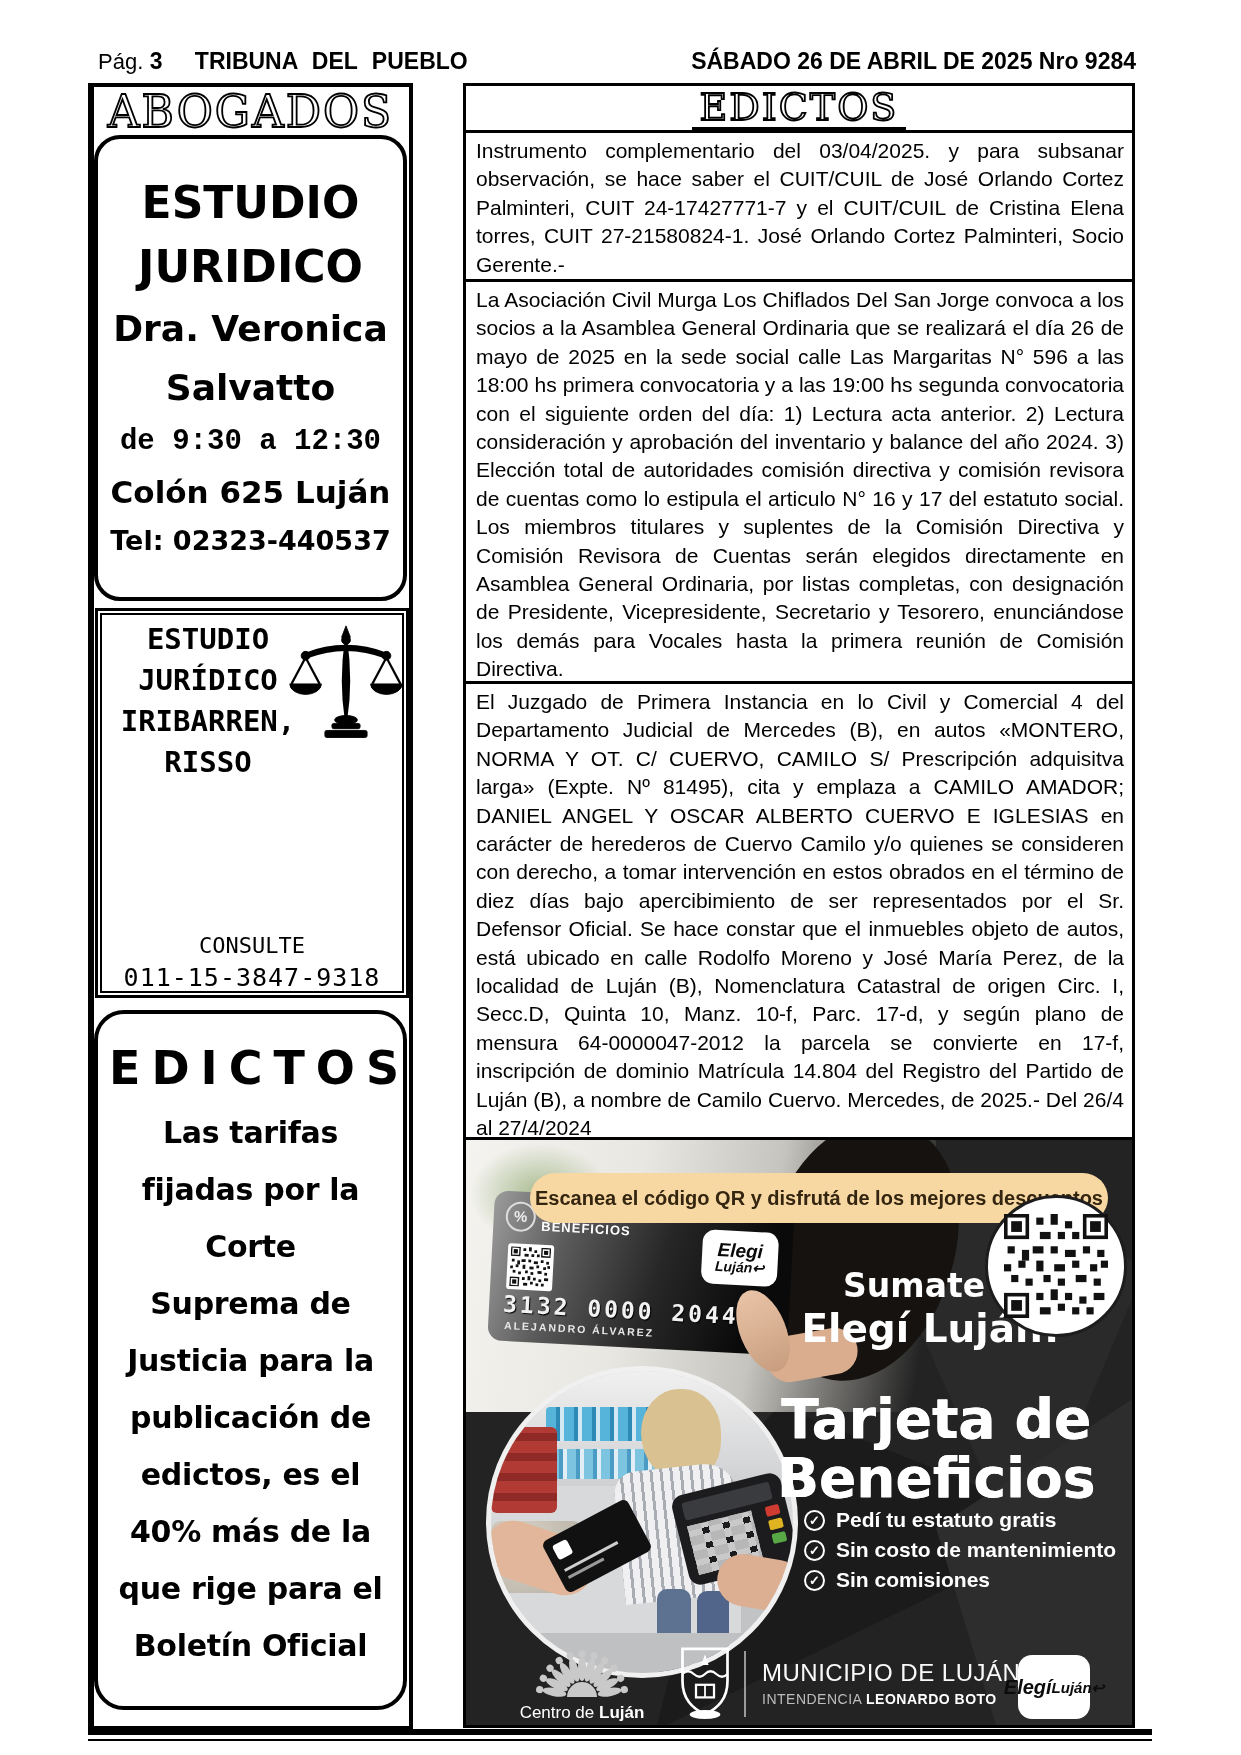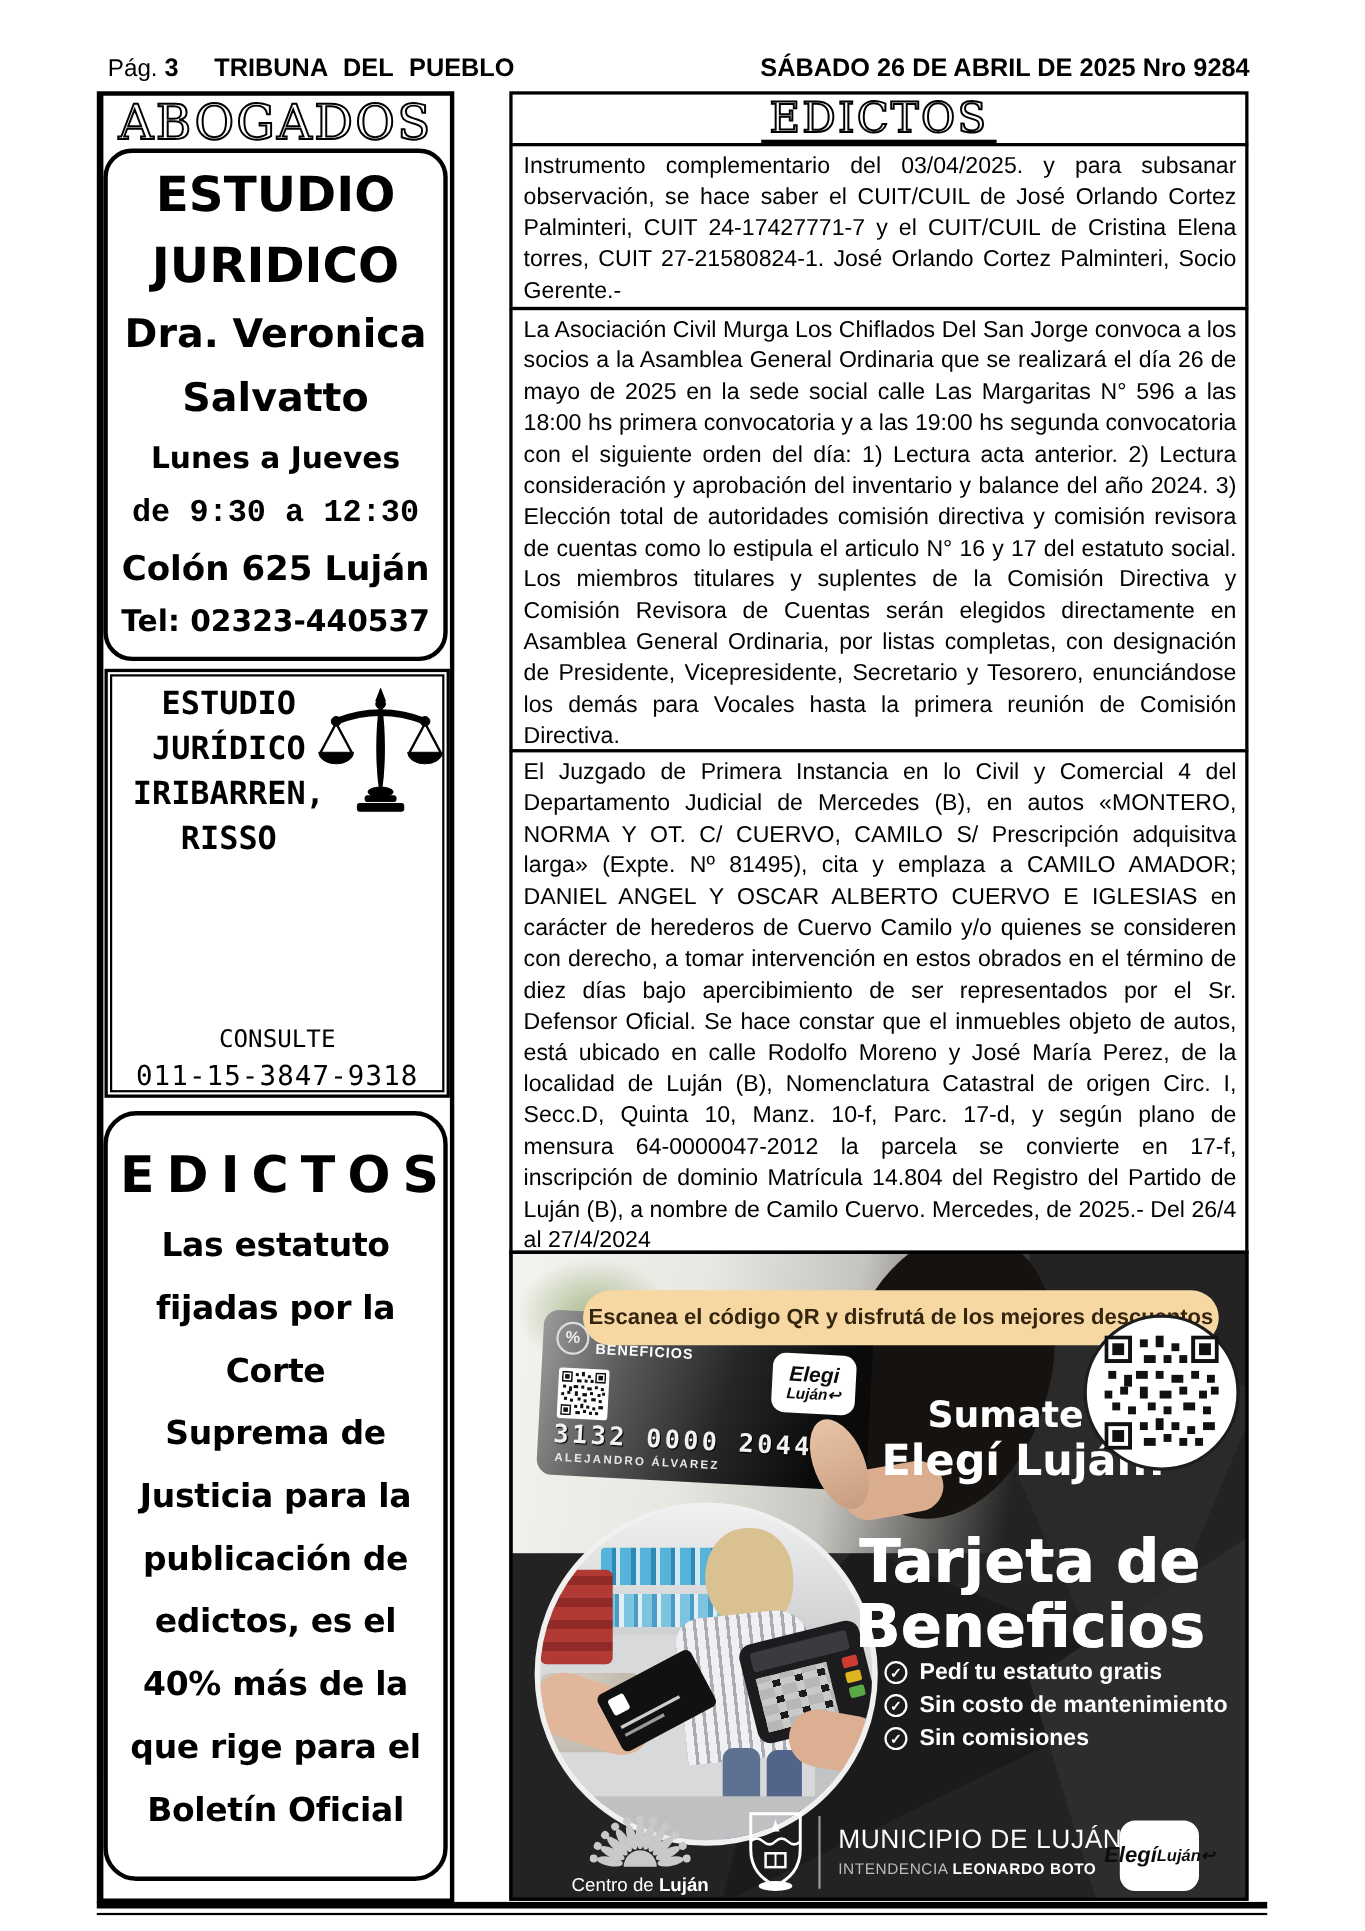--- a/index.html
+++ b/index.html
@@ -122,21 +122,20 @@
 <div class="abs" id="hdr-right">SÁBADO 26 DE ABRIL DE 2025 Nro 9284</div>
 
 <div class="abs" id="leftbox"></div>
 <div class="abs outline-title" id="abogados-title">ABOGADOS</div>
 
 <div class="abs adbox" id="ad1">
   <div class="l0">ESTUDIO</div>
   <div class="l1">JURIDICO</div>
   <div class="l2">Dra. Veronica</div>
   <div class="l3">Salvatto</div>
-  <div class="l4">Lunes a Jueves</div>
   <div class="l5">de 9:30 a 12:30</div>
   <div class="l6">Colón 625 Luján</div>
   <div class="l7">Tel: 02323-440537</div>
 </div>
 
 <div class="abs adbox" id="ad2">
   <div class="inner"></div>
   <div class="names">
     <div>ESTUDIO</div>
     <div>JURÍDICO</div>
@@ -162,21 +161,21 @@
       <rect x="36" y="119" width="48" height="8" rx="2"></rect>
     </g>
   </svg>
   <div class="consulte">CONSULTE</div>
   <div class="phone">011-15-3847-9318</div>
 </div>
 
 <div class="abs adbox" id="ad3">
   <div class="title">EDICTOS</div>
   <div class="body">
-    <div>Las estatuto</div>
+    <div>Las tarifas</div>
     <div>fijadas por la</div>
     <div>Corte</div>
     <div>Suprema de</div>
     <div>Justicia para la</div>
     <div>publicación de</div>
     <div>edictos, es el</div>
     <div>40% más de la</div>
     <div>que rige para el</div>
     <div>Boletín Oficial</div>
   </div>

